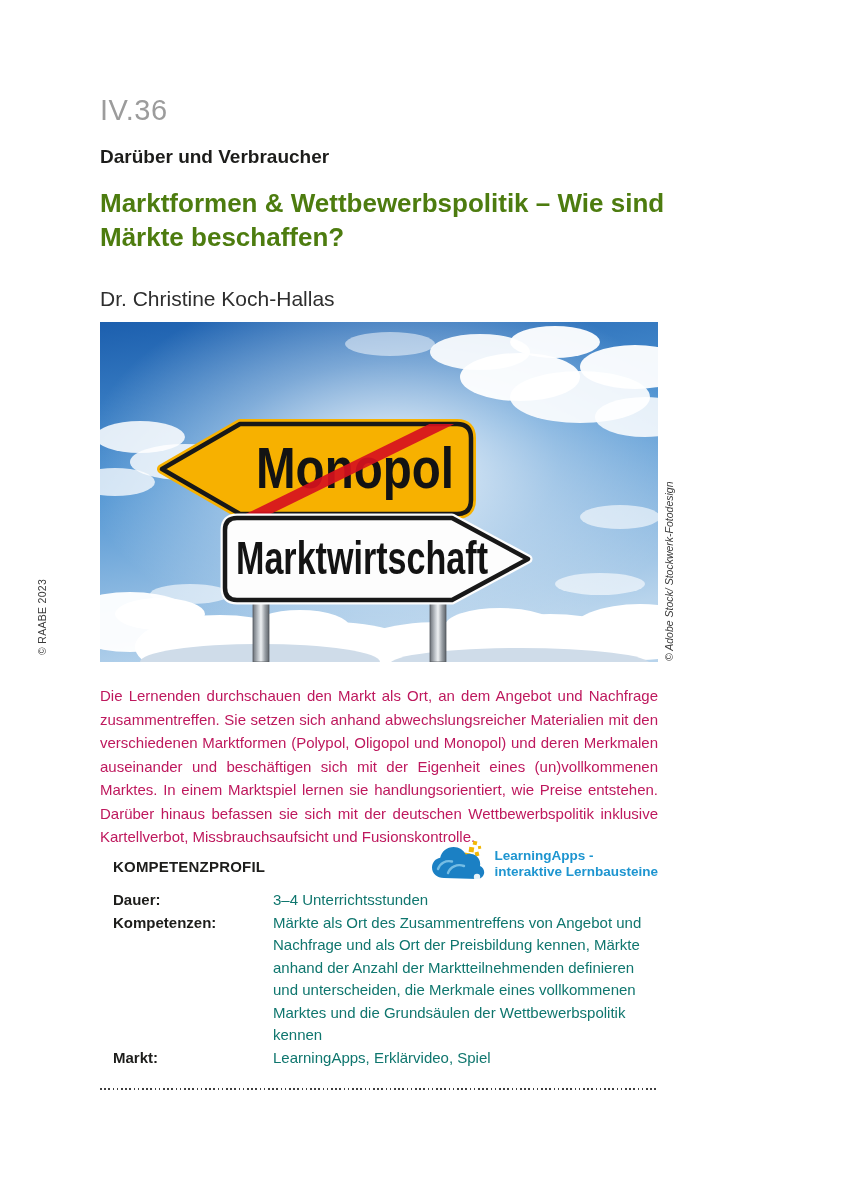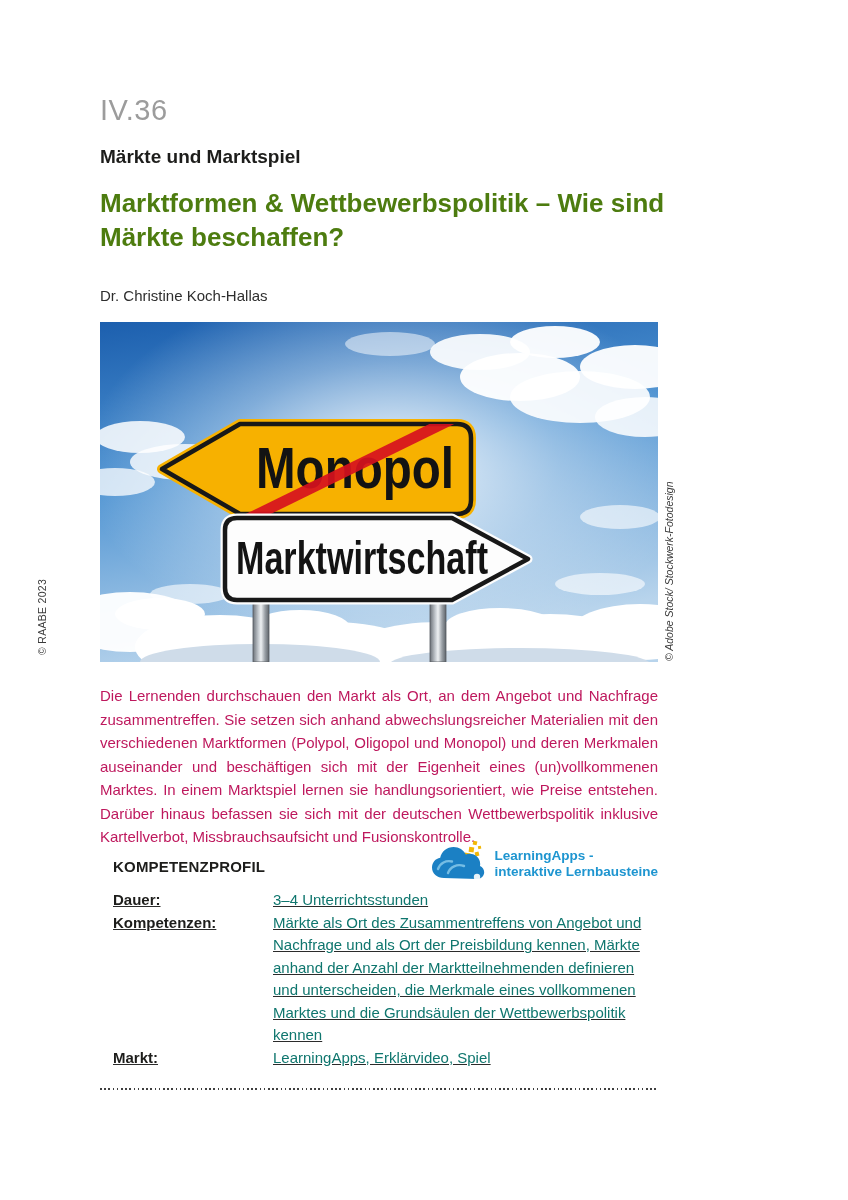--- a/index.html
+++ b/index.html
@@ -13,55 +13,55 @@
     left:36px;top:655px;transform:rotate(-90deg);transform-origin:0 0;
     white-space:nowrap;font-size:10.5px;color:#3a3a3a;letter-spacing:.3px;
   }
   
   .section-code{left:100px;top:94px;font-size:29px;color:#9c9c9c;letter-spacing:.5px;}
   .category{left:100px;top:146px;font-size:19px;font-weight:bold;color:#1d1d1b;}
   .main-title{
     left:100px;top:186px;width:600px;font-size:26px;line-height:34px;
     font-weight:bold;color:#4d7c0f;margin:0;
   }
-  .author{left:100px;top:287px;font-size:15px;color:#2e2e2e;}
+  .author{left:100px;top:287px;font-size:21px;color:#2e2e2e;}
   
   .photo{left:100px;top:322px;width:558px;height:316px;text-align:center;}
   .photo svg{display:block;}
   .photo-credit{
     left:663px;top:661px;transform:rotate(-90deg);transform-origin:0 0;
     white-space:nowrap;font-size:10.5px;font-style:italic;color:#3a3a3a;
   }
   
   .intro{
     left:100px;top:684px;width:558px;font-size:15px;line-height:23.5px;
     color:#be185d;text-align:justify;margin:0;
   }
   
   .kp{left:113px;top:852px;width:545px;}
   .kp-head{font-size:15px;font-weight:bold;color:#1d1d1b;letter-spacing:.2px;padding-top:6px;}
   .kp-logo{position:absolute;right:0;top:-12px;display:flex;align-items:flex-start;gap:7px;font-weight:bold;}
   .kp-logo-text{font-size:13.5px;line-height:16px;color:#1e95d0;padding-top:8px;}
   .kp-rows{margin-top:14px;}
-  .kp-row{display:flex;font-size:15px;line-height:22.5px;text-decoration:underline;}
+  .kp-row{display:flex;font-size:15px;line-height:22.5px;}
   .kp-label{width:160px;flex:0 0 160px;font-weight:bold;color:#1d1d1b;}
   .kp-value{flex:1;color:#0f766e;}
   
   .dotted-rule{
     left:100px;top:1088px;width:558px;height:2px;
     background:repeating-linear-gradient(90deg,#3f3f3f 0 1.6px,transparent 1.6px 4.2px);
   }
 </style>
 </head>
 <body>
 
 <div class="abs side-copy">© RAABE 2023</div>
 
 <div class="abs section-code">IV.36</div>
-<div class="abs category">Märkte und Marktspiel</div>
+<div class="abs category">Darüber und Verbraucher</div>
 <h1 class="abs main-title">Marktformen &amp; Wettbewerbspolitik – Wie sind Märkte beschaffen?</h1>
 <div class="abs author">Dr. Christine Koch-Hallas</div>
 
 <div class="abs photo">
   <svg width="558" height="340" viewBox="0 0 558 340" role="img">
     <defs>
       <linearGradient id="sky" x1="0" y1="0" x2="0.25" y2="1">
         <stop offset="0" stop-color="#1c5fae"></stop>
         <stop offset="0.45" stop-color="#4e93d2"></stop>
         <stop offset="1" stop-color="#b8d4ec"></stop>

